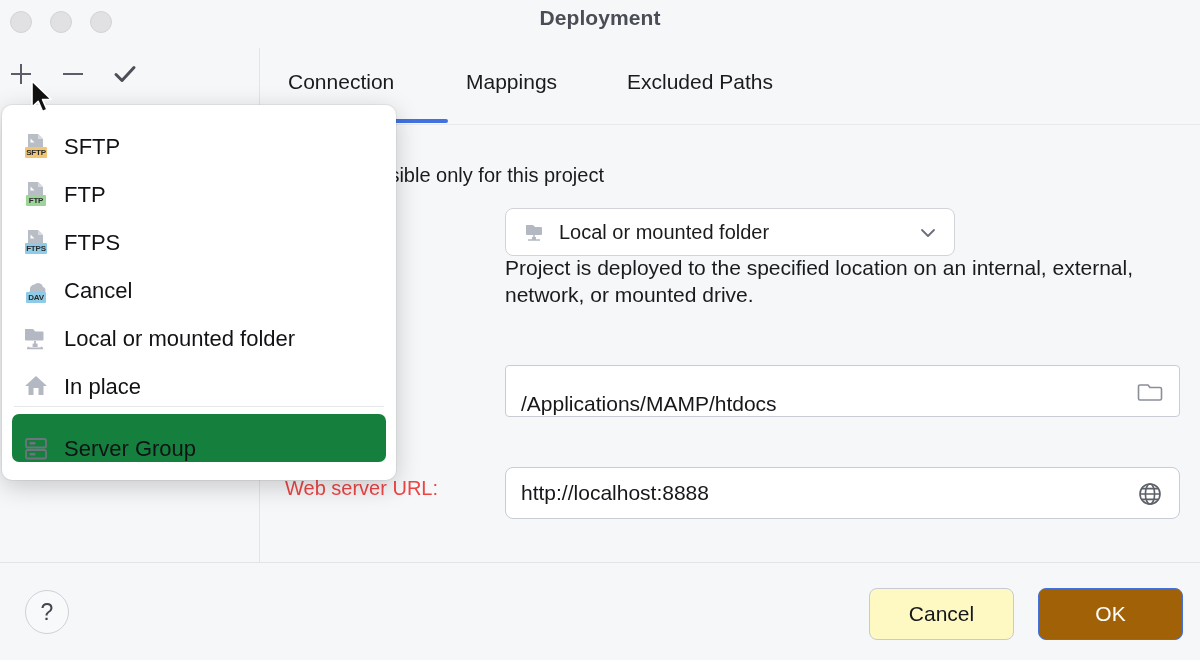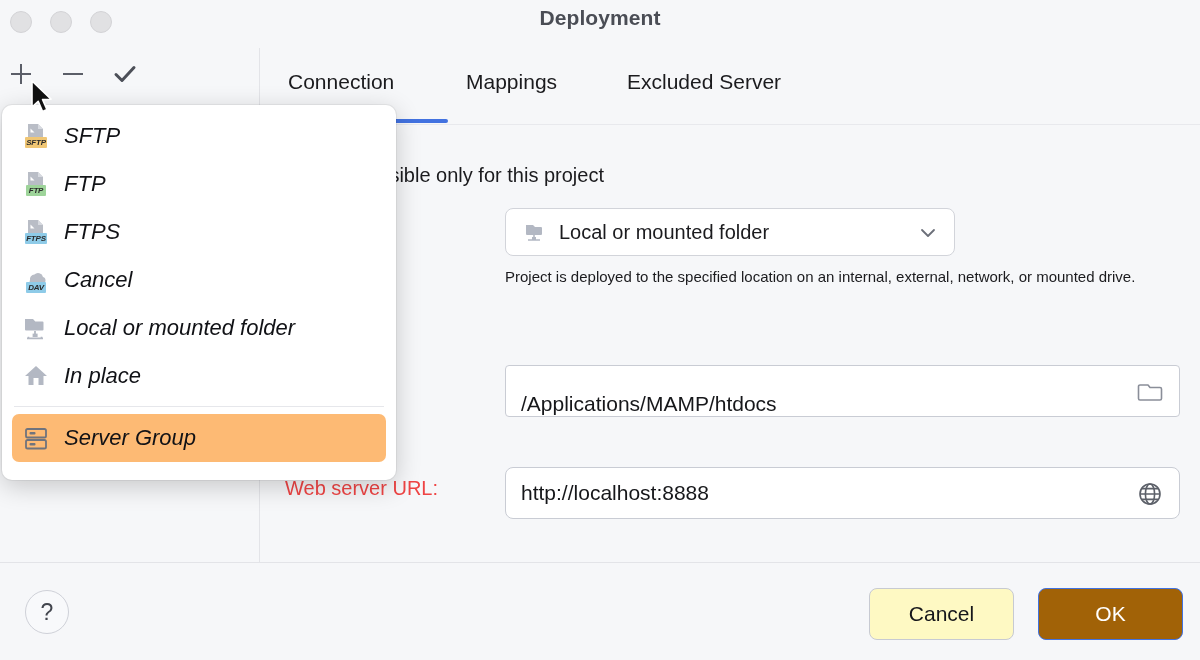--- a/index.html
+++ b/index.html
@@ -47,21 +47,21 @@
 
   .type-select{
     position:absolute;left:245px;top:83px;width:450px;height:48px;
     background:#ffffff;border:1px solid #d2d4da;border-radius:8px;box-sizing:border-box;
     display:flex;align-items:center;
   }
   .type-select .ic{margin-left:17px;margin-right:12px;display:flex;}
   .type-select .lbl{font-size:20px;color:#1b1b1e;}
   .type-select .chev{position:absolute;right:17px;top:16px;}
 
-  .type-desc{position:absolute;left:245px;top:138px;width:680px;font-size:15px;line-height:27px;color:#1b1b1e;}
+  .type-desc{position:absolute;left:245px;top:129px;width:680px;font-size:21px;line-height:27px;color:#1b1b1e;}
 
   .path-field{
     position:absolute;left:245px;top:240px;width:675px;height:52px;
     background:#ffffff;border:1px solid #c9ccd4;border-radius:4px;box-sizing:border-box;
     display:flex;align-items:flex-end;
   }
   .path-field .val{margin-left:15px;font-size:21px;color:#16171a;}
   .path-field .btn-ic{position:absolute;right:16px;top:13px;}
 
   .url-label{position:absolute;left:25px;top:352px;font-size:20px;color:#ef4444;white-space:nowrap;}
@@ -97,23 +97,23 @@
   
   .menu{
     position:absolute;left:2px;top:105px;width:394px;height:375px;
     background:#ffffff;border-radius:10px;
     box-shadow:0 6px 26px rgba(0,0,0,.20), 0 0 0 1px rgba(0,0,0,.05);
     padding-top:7px;box-sizing:border-box;
     overflow:hidden;
   }
   .menu-item{
     position:relative;height:48px;margin:0 10px;border-radius:7px;
-    display:flex;align-items:center;font-style:italic;
-  }
-  .menu-item.sel{background:#fdba74;}
+    display:flex;align-items:flex-end;
+  }
+  .menu-item.sel{background:#15803d;}
   .menu-item .mi-ic{width:40px;min-width:40px;display:flex;align-items:center;justify-content:center;margin-left:4px;}
   .menu-item .mi-lbl{font-size:22px;color:#111216;margin-left:8px;white-space:nowrap;}
   .menu-sep{height:1px;background:#e6e7eb;margin:6px 12px 7px 12px;}
 
   .badge{
     font-family:"Liberation Sans", sans-serif;
     font-size:8px;font-weight:bold;letter-spacing:-0.2px;
   }
 
   
@@ -156,21 +156,21 @@
         <svg width="26" height="26" viewBox="0 0 26 26">
             <path d="M4 13.5 L10 19.5 L22 6.5" stroke="#4c4f58" stroke-width="3" fill="none" stroke-linecap="round" stroke-linejoin="round"></path>
           </svg>
       </span>
     </div>
   </div>
 
   <div class="tabs">
     <div class="tab t0">Connection</div>
     <div class="tab t1">Mappings</div>
-    <div class="tab t2">Excluded Server</div>
+    <div class="tab t2">Excluded Paths</div>
     <div class="tab-underline"></div>
   </div>
   <div class="tabs-baseline"></div>
 
   <div class="content">
 
     <div class="visible-only">Visible only for this project</div>
 
     <div class="type-select">
       <span class="ic">

